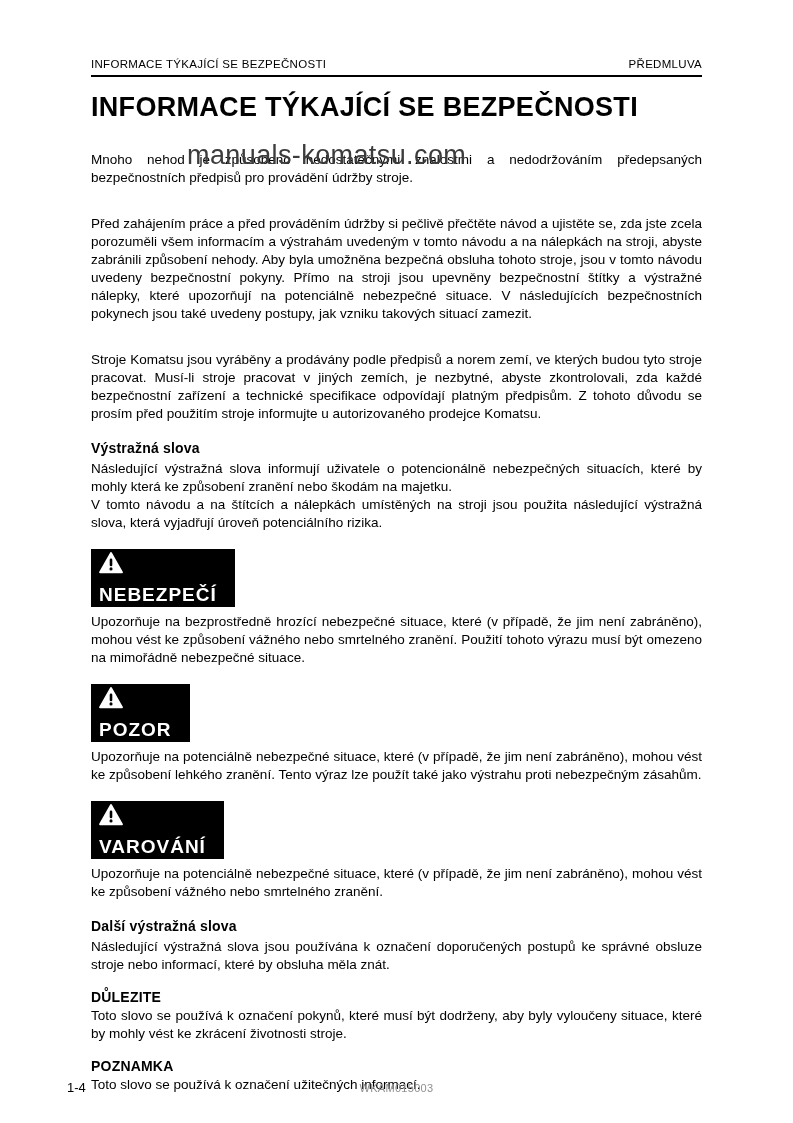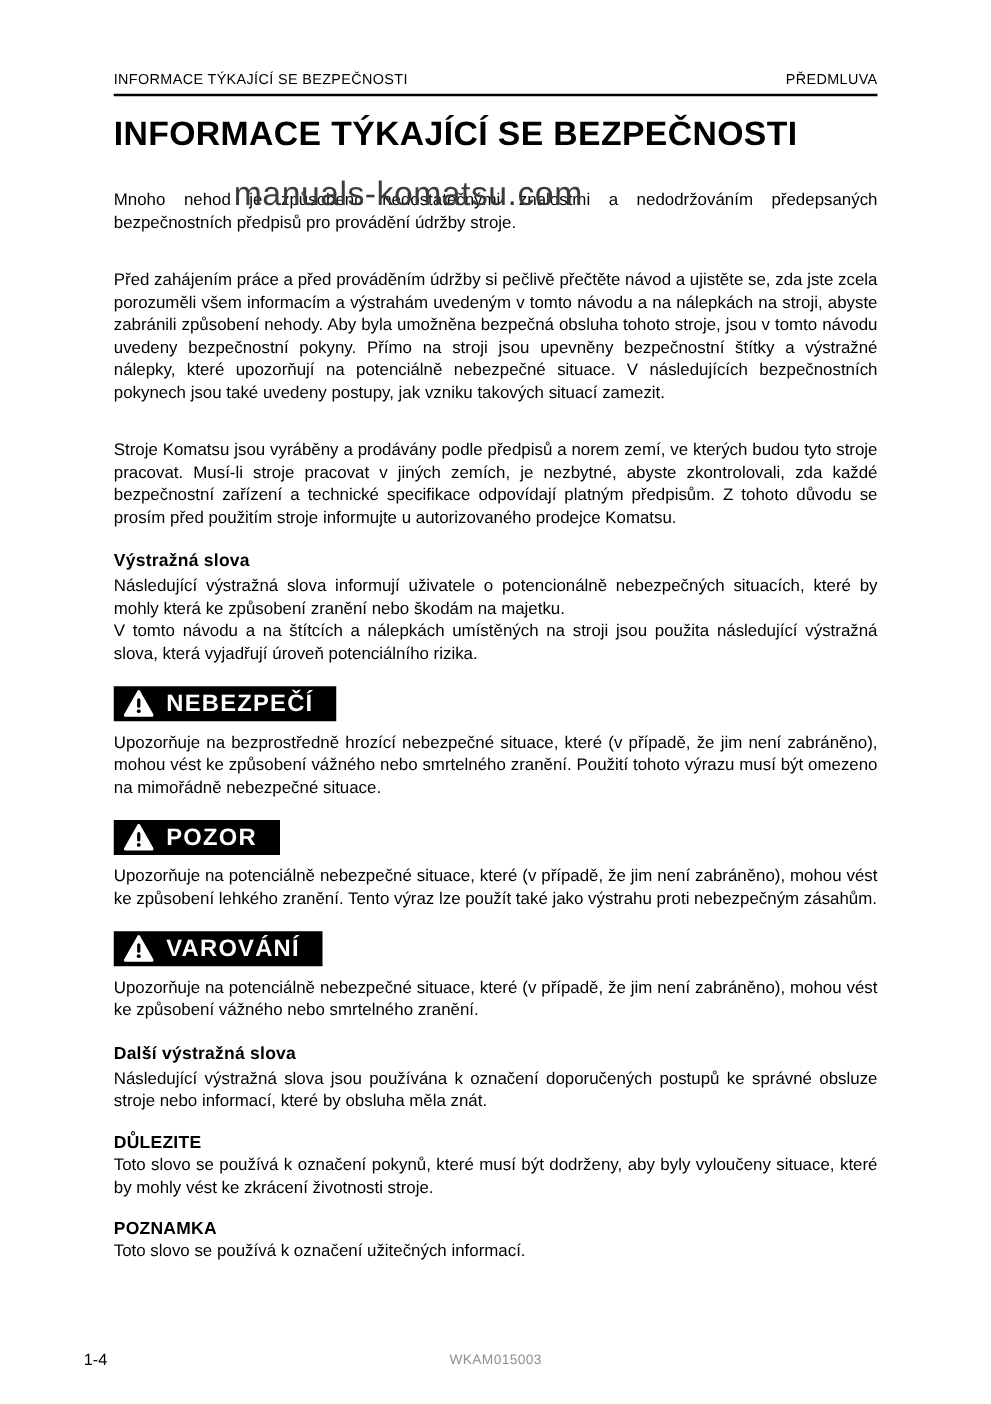--- a/index.html
+++ b/index.html
@@ -67,27 +67,27 @@
   h3.term-head {
     font-size: 14px;
     font-weight: bold;
     margin-top: 14px;
     margin-bottom: 1px;
     letter-spacing: 0.2px;
   }
 
   .warning-banner {
     display: inline-flex;
-    align-items: center;
     background: #000000;
     color: #ffffff;
     margin-top: 17px;
     padding: 3px 18px 3px 8px;
     min-height: 28px;
     gap: 10px;
+    flex-direction: column;
   }
   .warning-banner .w-label {
     font-size: 19px;
     font-weight: bold;
     letter-spacing: 1px;
     line-height: 1;
     padding-top: 1px;
   }
   .warning-banner svg { display: block; }
   .warning-body { margin-top: 6px; }

